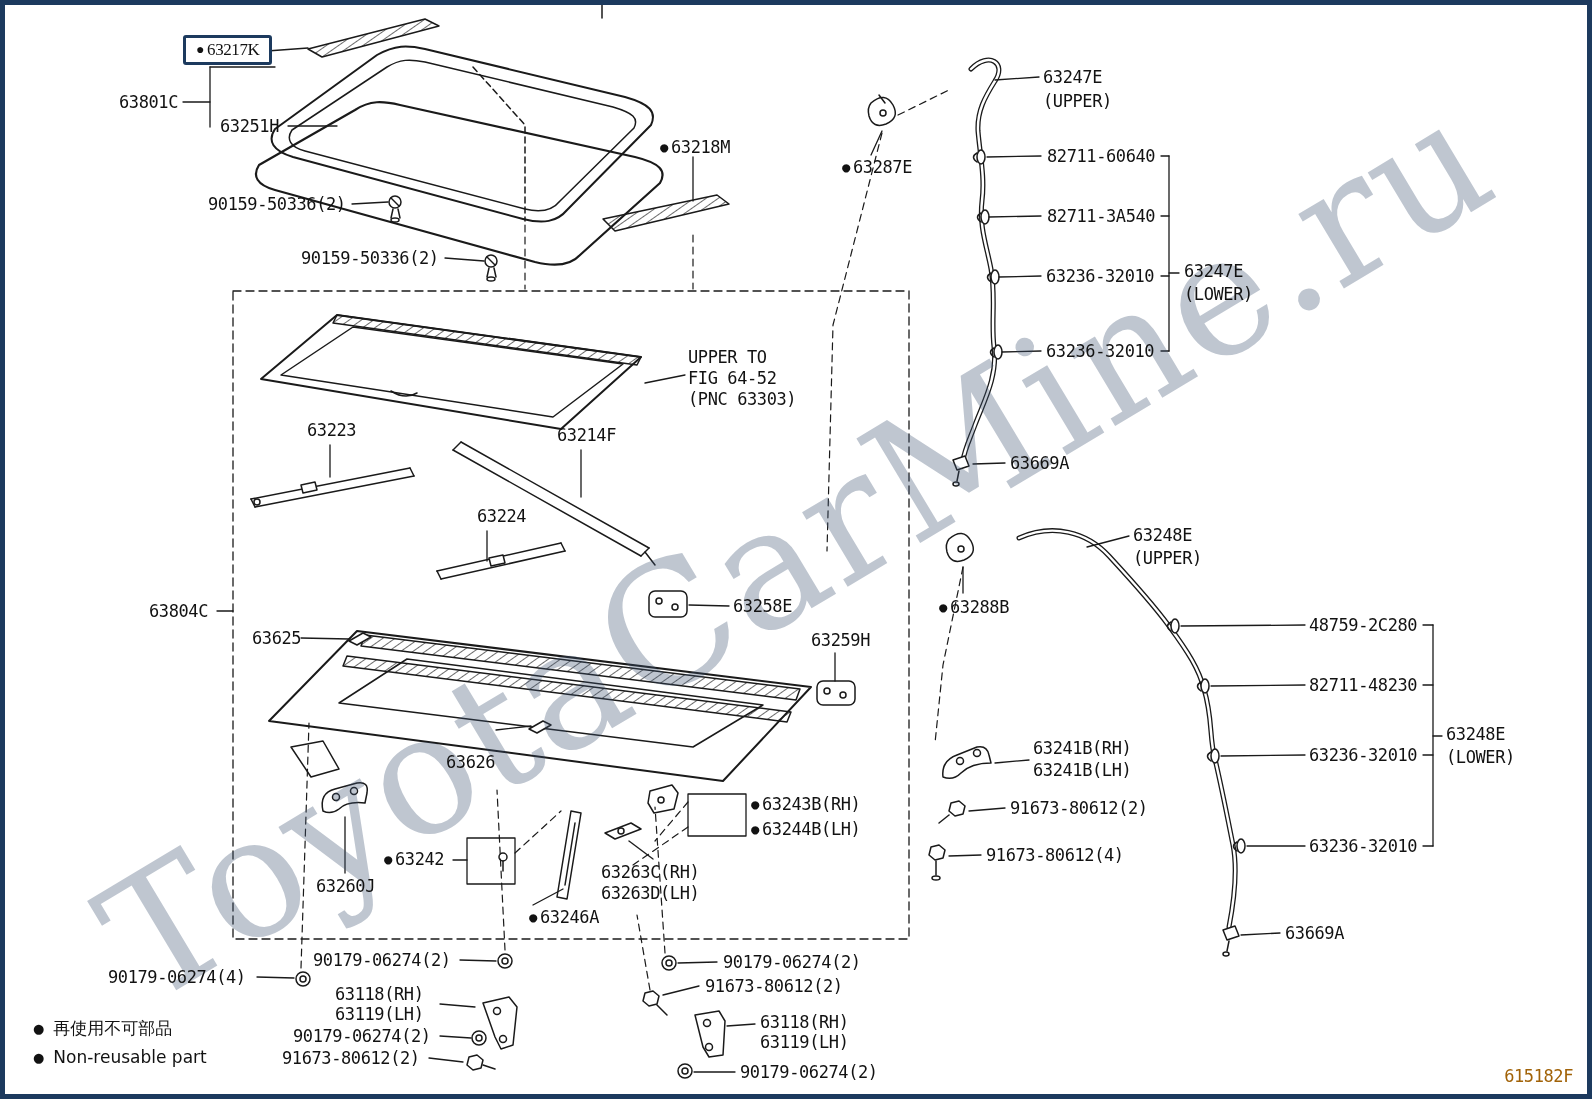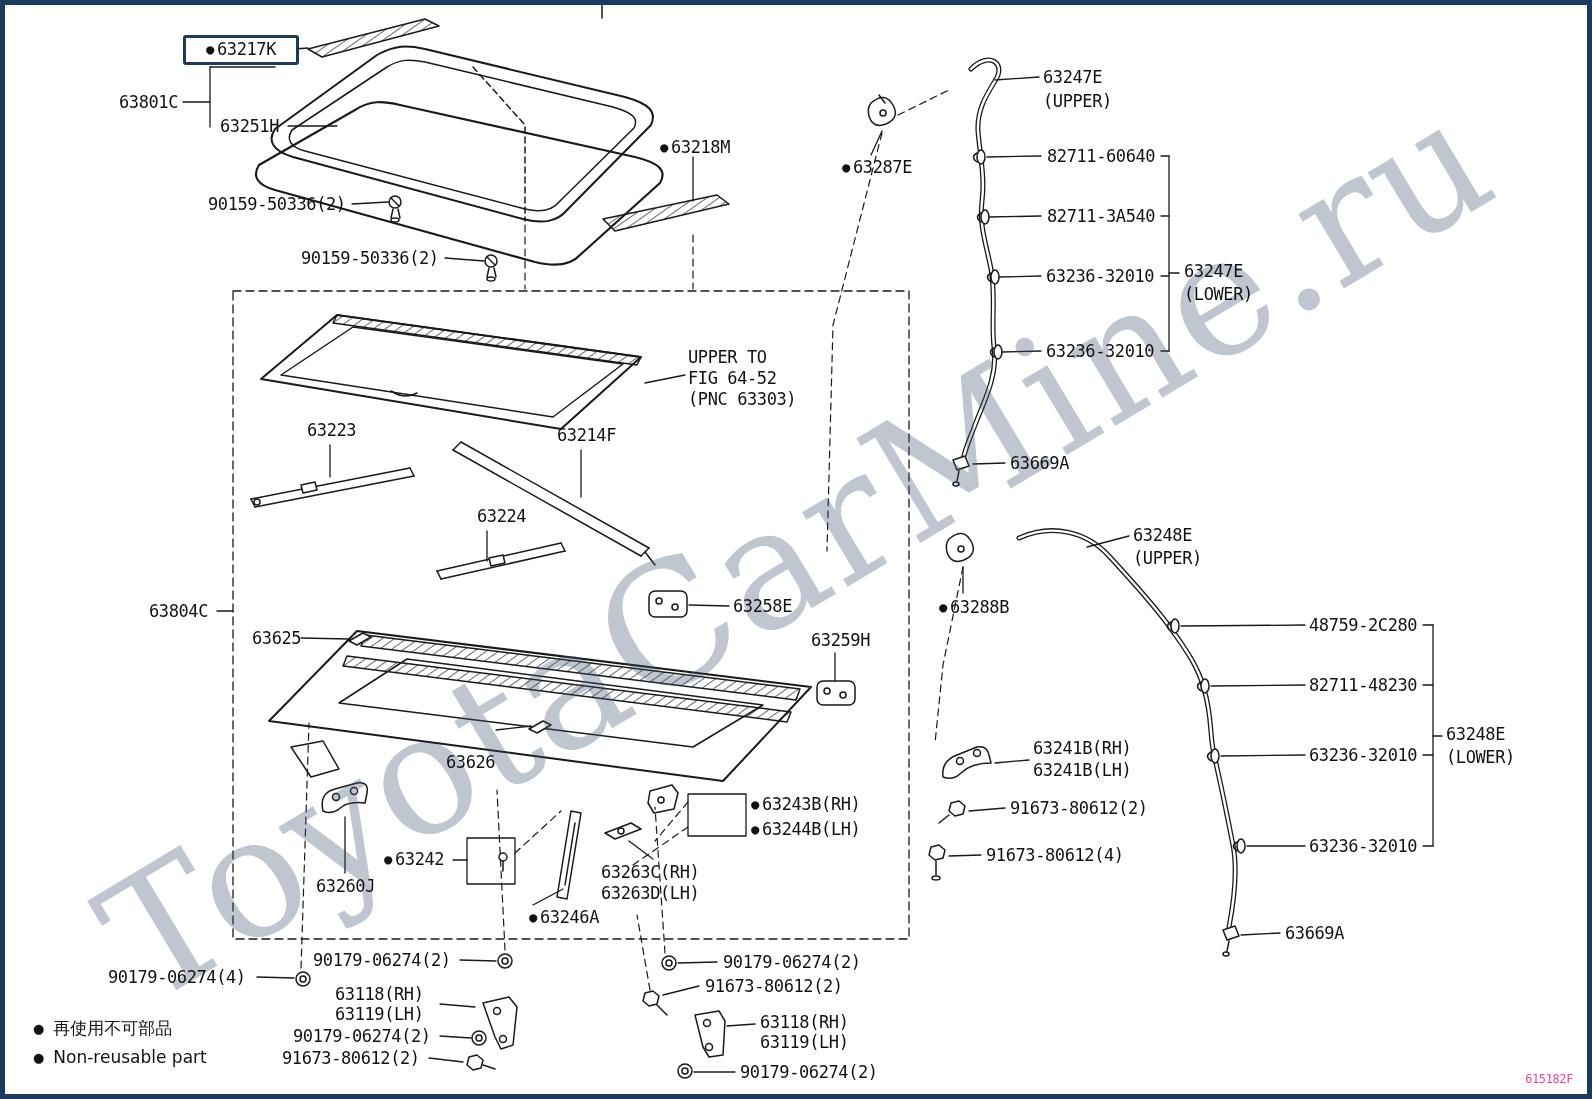--- a/index.html
+++ b/index.html
@@ -9,28 +9,28 @@
            background:#ffffff; border:5px solid #1c3a5e; overflow:hidden; }
   #diagram-svg { position:absolute; left:0; top:0; width:1582px; height:1089px; }
   #watermark { position:absolute; left:50%; top:50%;
                transform:translate(-50%,-50%) rotate(-31deg);
                font-family:"DejaVu Serif", serif; font-size:168px; letter-spacing:2px;
                color:rgba(60,82,112,0.33); white-space:nowrap; pointer-events:none; }
   #label-layer { position:absolute; left:0; top:0; width:100%; height:100%; }
   .plabel { position:absolute; font-size:17px; line-height:19px; color:#121212;
             white-space:nowrap; letter-spacing:-0.4px; }
   .plabel .bullet { font-size:14px; margin-right:3px; position:relative; top:-1px; }
-  .plabel.boxed { border:3px solid #1c3a5e; border-radius:3px; padding:2px 20px;
-                  background:#fff; transform:translate(-4px,-6px); }
+  .plabel.boxed { border:3px solid #1c3a5e; border-radius:3px; padding:2px 10px;
+                  background:#fff; transform:translate(-4px,-6px);font-family:Liberation Serif, serif; }
   #legend { position:absolute; left:28px; top:1012px; color:#121212; }
   .legend-row { display:flex; align-items:center; gap:9px; margin-bottom:7px;
                 font-family:"DejaVu Sans", sans-serif; font-size:17px; }
   .legend-marker { font-size:13px; }
-  #figure-code { position:absolute; right:14px; bottom:8px; font-size:12px;
-                 color:#ec4899; letter-spacing:-0.4px; }
+  #figure-code { position:absolute; right:14px; bottom:8px; font-size:17px;
+                 color:#a16207; letter-spacing:-0.4px; }
 </style>
 </head>
 <body>
 
 <div id="stage">
 
   <svg id="diagram-svg" viewBox="0 0 1582 1089" fill="none" stroke="#1a1a1a" stroke-width="1.5" stroke-linecap="round" stroke-linejoin="round">
     <defs>
       <pattern id="hatch" width="7" height="7" patternUnits="userSpaceOnUse" patternTransform="rotate(55)">
         <line x1="0" y1="0" x2="0" y2="7" stroke="#1a1a1a" stroke-width="1.3"></line>

